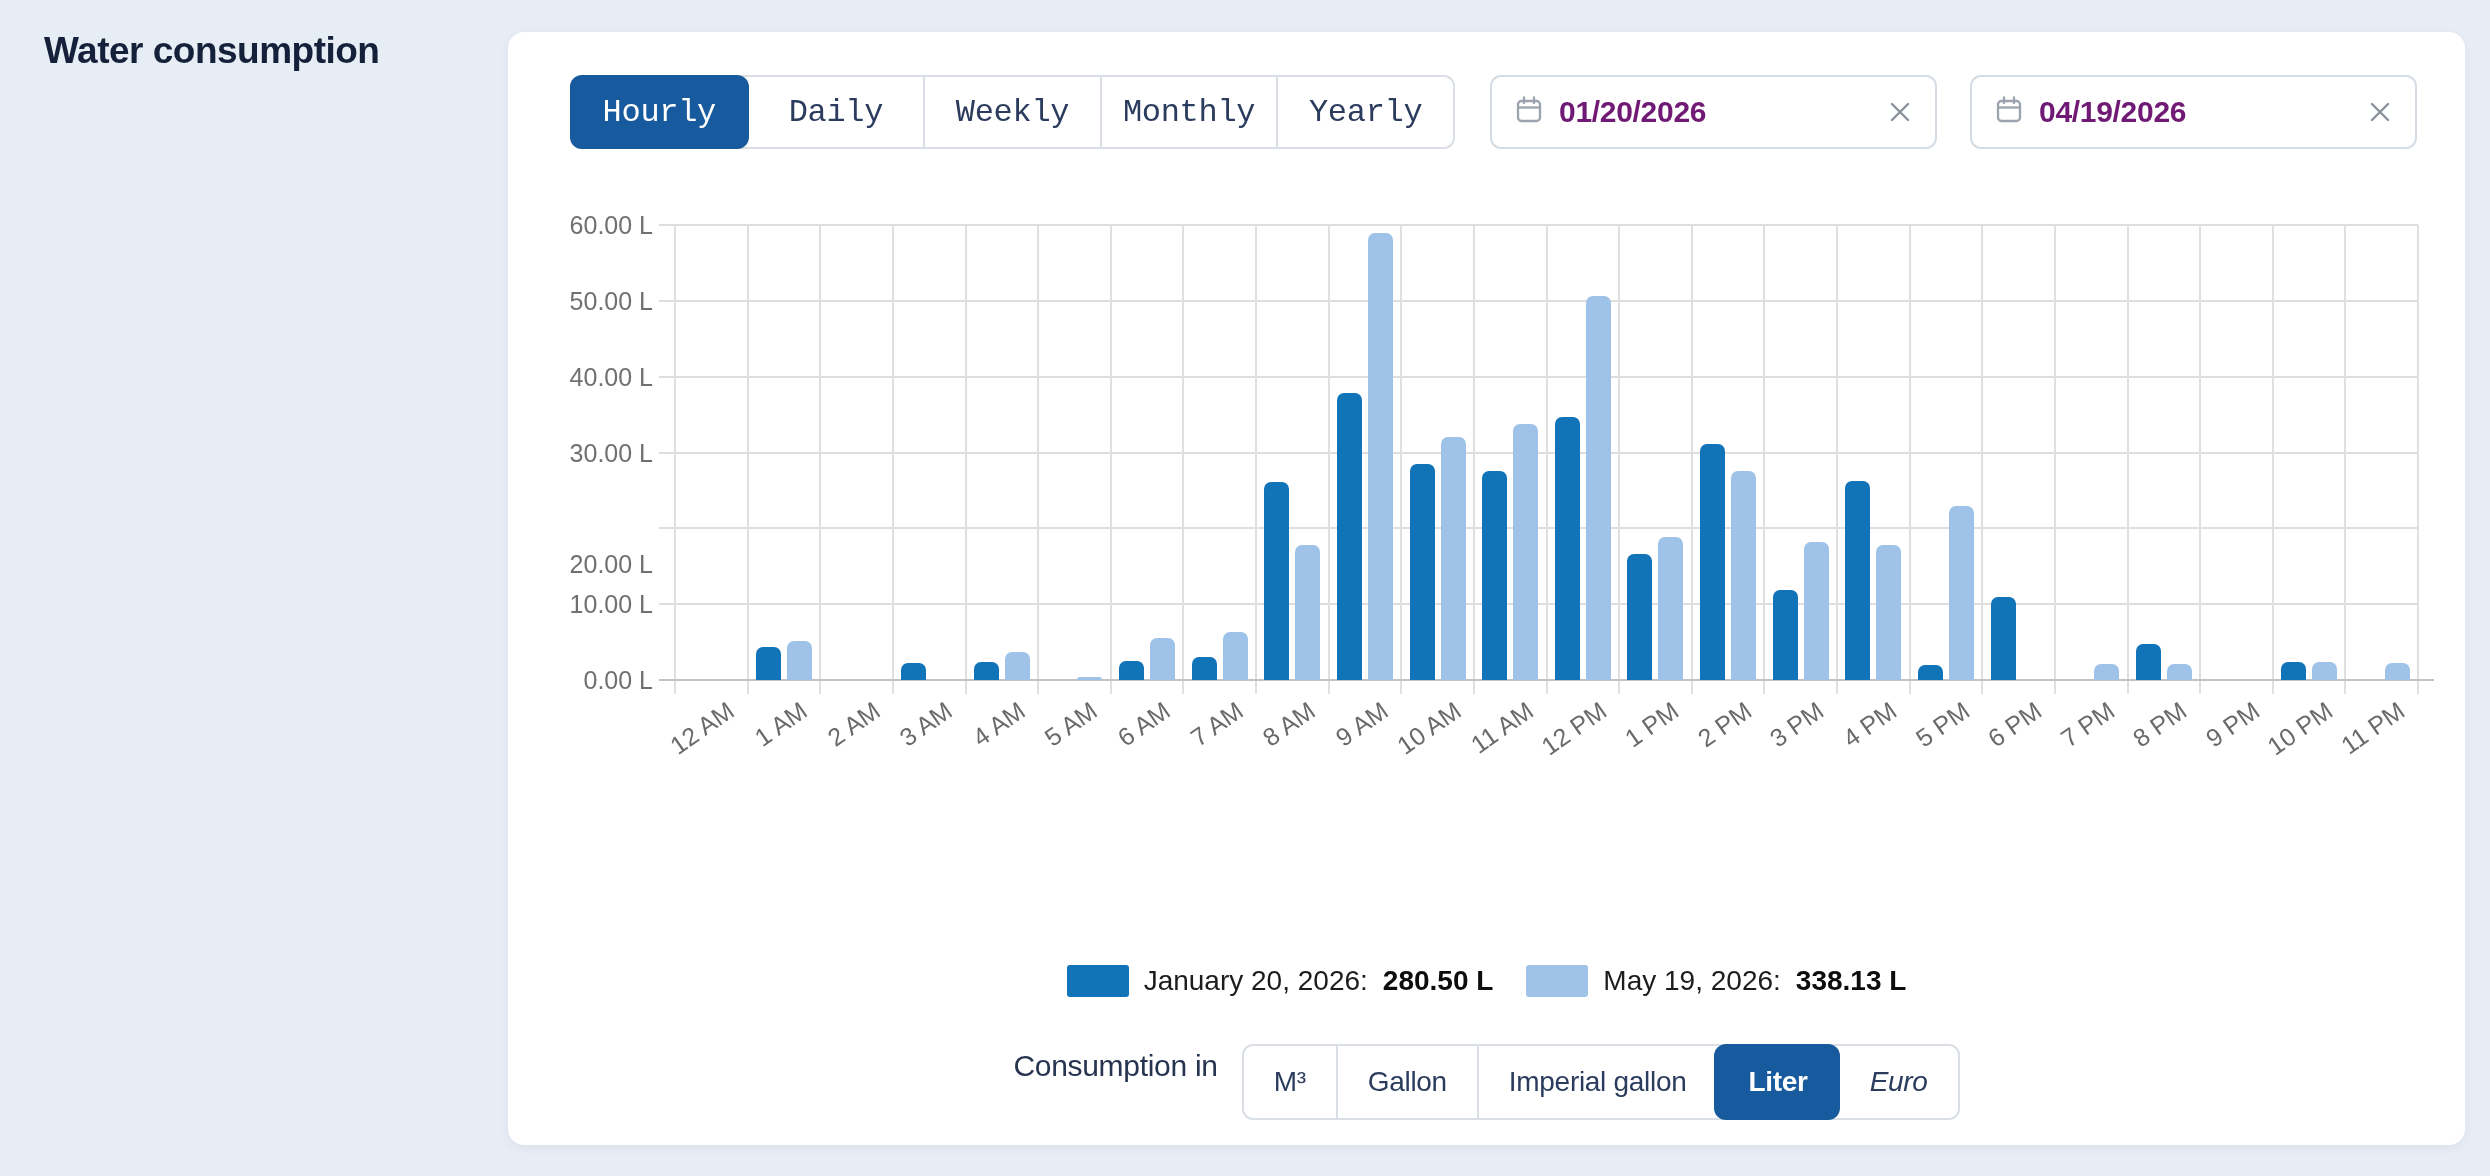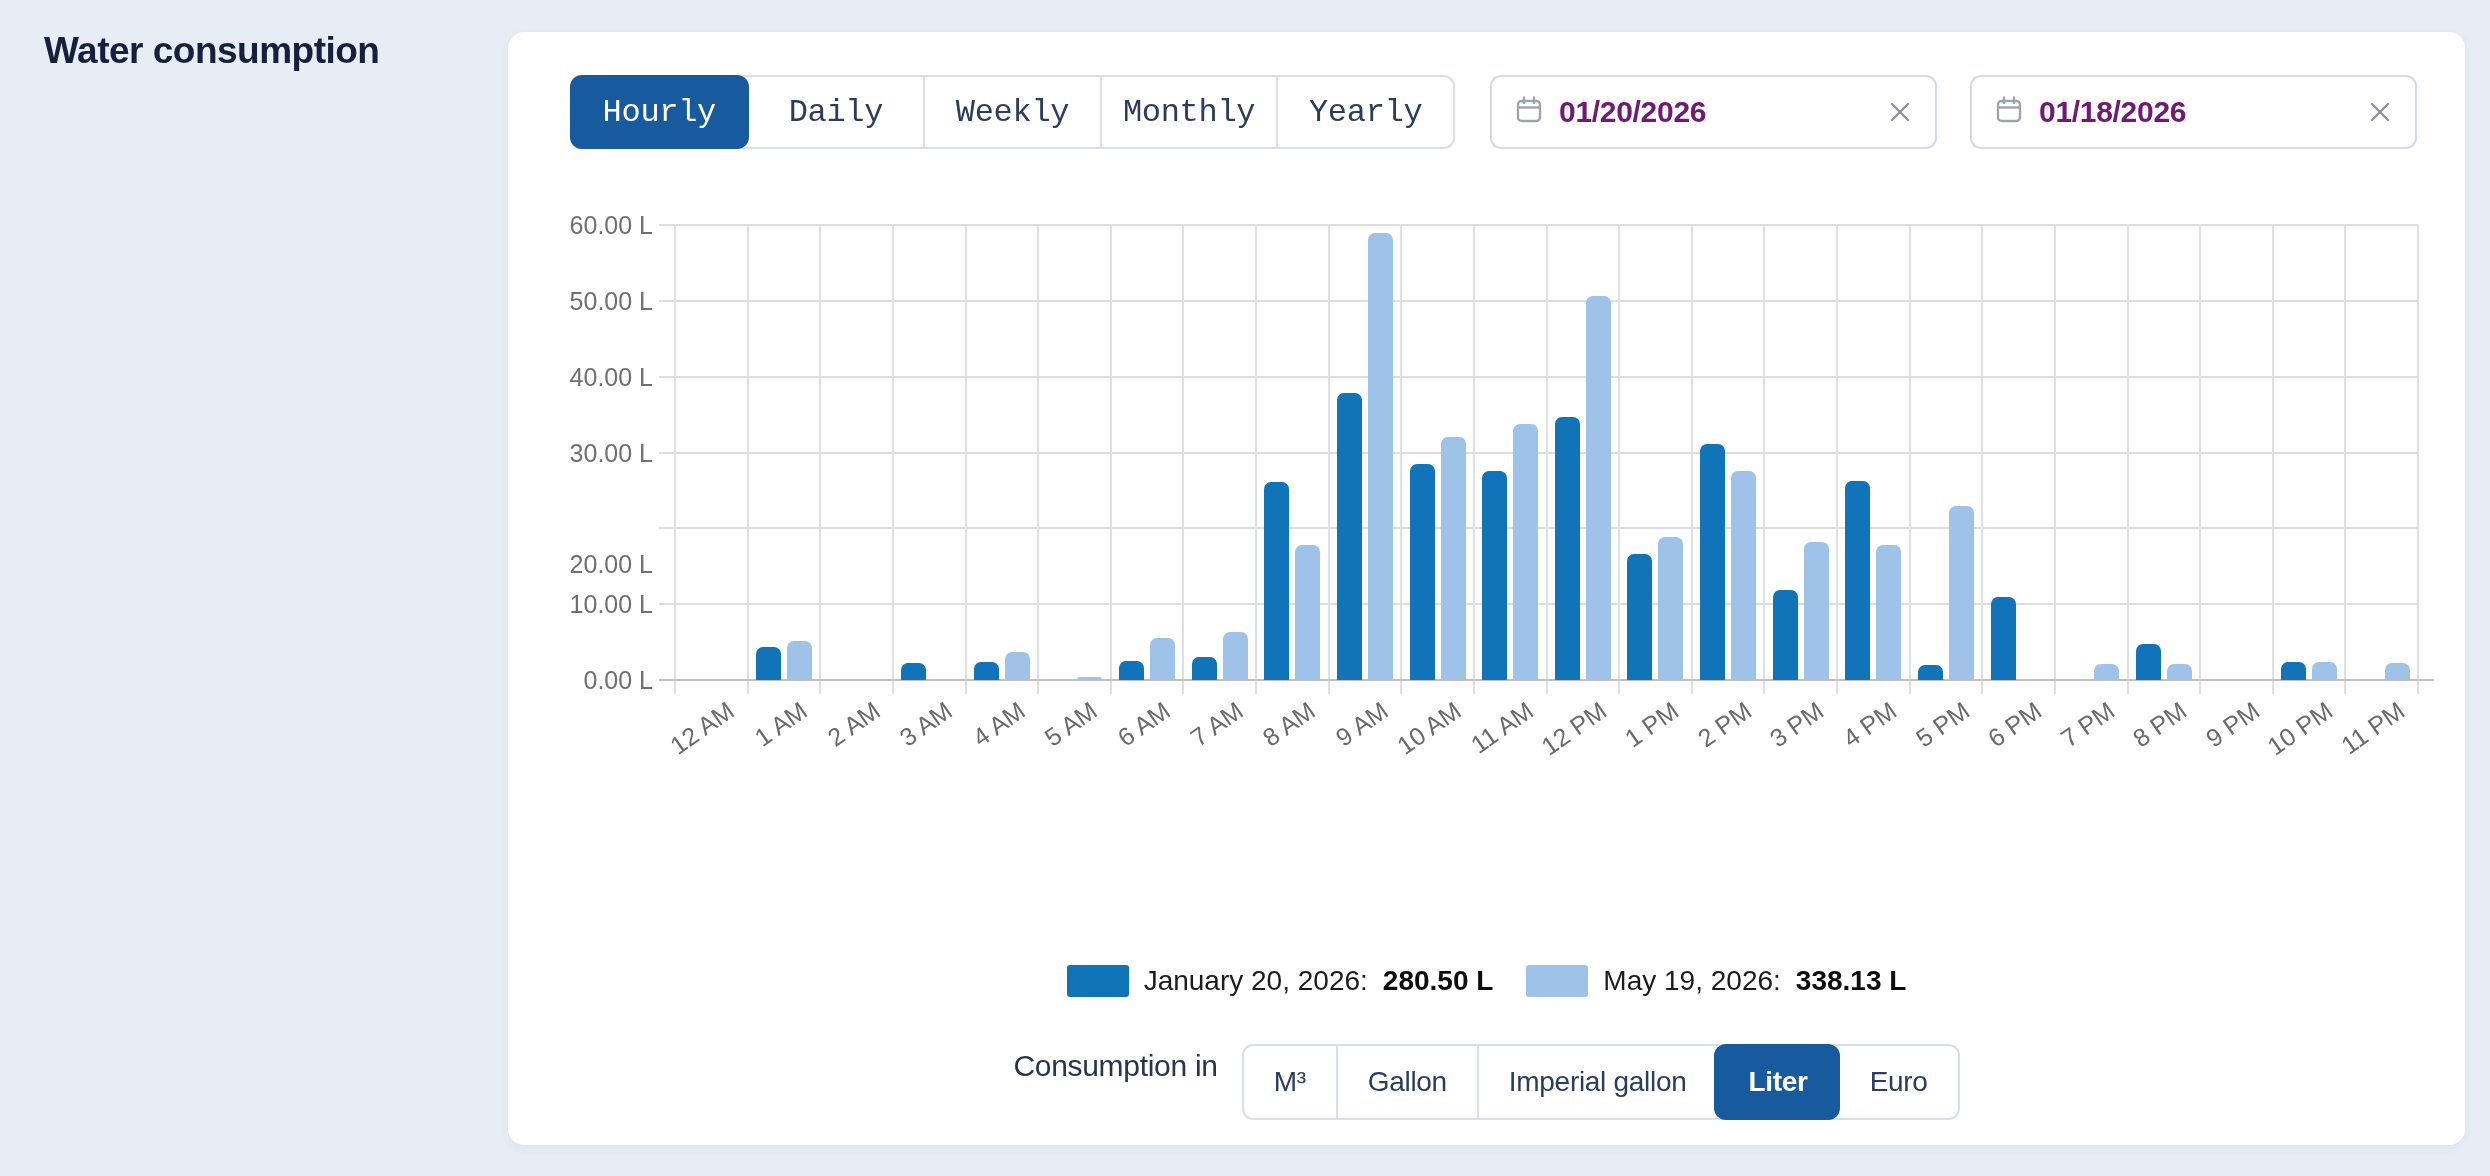--- a/index.html
+++ b/index.html
@@ -79,21 +79,21 @@
   .unit-btn{
     display:flex;align-items:center;justify-content:center;padding:0 30px;
     font-size:28px;color:#2b3c5e;letter-spacing:-.3px;cursor:pointer;
     border-left:2px solid #dadfe6;white-space:nowrap;
   }
   .unit-btn:first-child{border-left:none;}
   .unit-btn.selected{
     background:#175a9d;color:#ffffff;border-radius:10px;
     box-shadow:0 0 0 2px #175a9d;z-index:1;border-left-color:transparent;font-weight:bold;
   }
-  .unit-btn.selected + .unit-btn{border-left-color:transparent;}
+  .unit-btn.selected + .unit-btn{border-left-color:transparent;font-style:italic;}
 </style>
 </head>
 <body>
 
 <h1 class="page-title">Water consumption</h1>
 
 <div class="card">
   <div class="tab-group" id="tabGroup">
       <div class="tab selected">Hourly</div>
       <div class="tab">Daily</div>
@@ -118,21 +118,21 @@
       </button>
   </div>
 
   <div class="date-field" id="dateField1" style="left:1462px">
     <span class="cal"><svg width="30" height="30" viewBox="0 0 30 30" fill="none">
           <rect x="4" y="6" width="22" height="20" rx="3.5" stroke="#9ba3ae" stroke-width="2.3"></rect>
           <line x1="4" y1="12.5" x2="26" y2="12.5" stroke="#9ba3ae" stroke-width="2.3"></line>
           <line x1="10" y1="2.5" x2="10" y2="8" stroke="#9ba3ae" stroke-width="2.3" stroke-linecap="round"></line>
           <line x1="20" y1="2.5" x2="20" y2="8" stroke="#9ba3ae" stroke-width="2.3" stroke-linecap="round"></line>
         </svg></span>
-    <span class="value">01/18/2026</span>
+    <span class="value">04/19/2026</span>
     <button class="icon-btn">
         <svg width="26" height="26" viewBox="0 0 26 26">
           <line x1="5" y1="5" x2="21" y2="21" stroke="#8b9299" stroke-width="2.4" stroke-linecap="round"></line>
           <line x1="21" y1="5" x2="5" y2="21" stroke="#8b9299" stroke-width="2.4" stroke-linecap="round"></line>
         </svg>
       </button>
   </div>
 
   <div class="plot" id="plot">
       <div class="ytick" style="top: 440px;">0.00 L</div>

